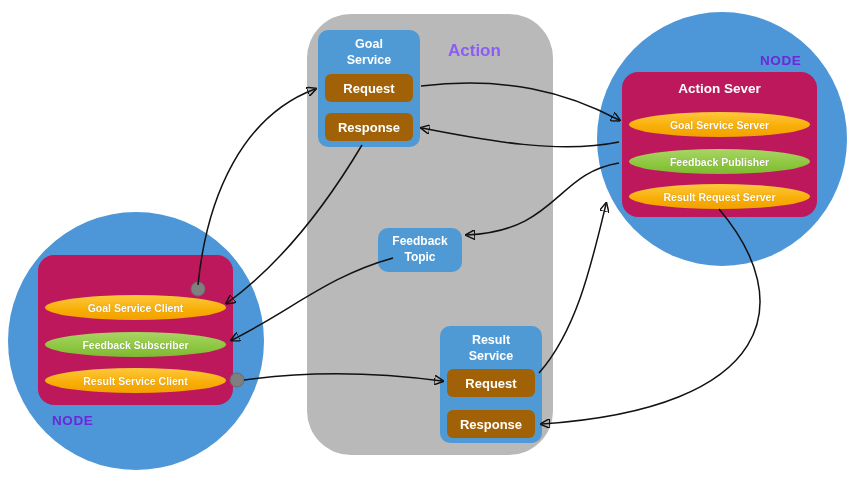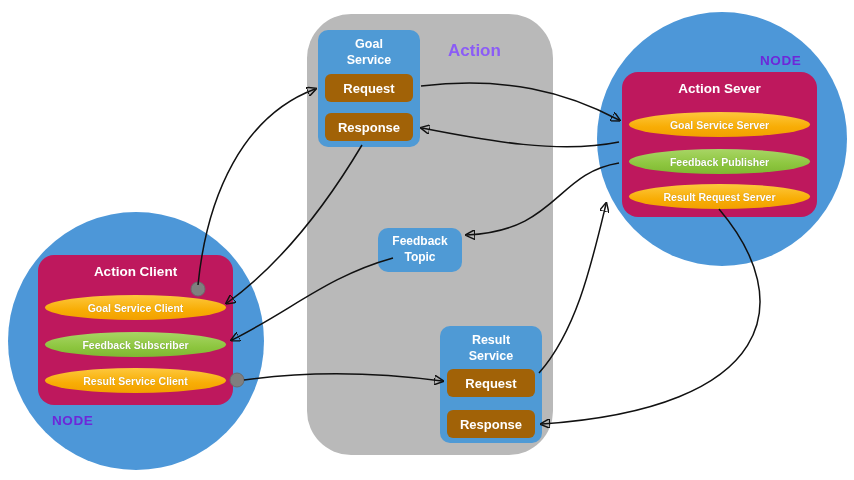--- a/index.html
+++ b/index.html
@@ -146,21 +146,20 @@
   </div>
 
   <div class="svc-box result-box">
     <div class="svc-title">Result
 Service</div>
     <div class="purple-btn" style="top:43px">Request</div>
     <div class="purple-btn" style="top:84px">Response</div>
   </div>
 
   <div class="orange-box client-box">
-    <div class="orange-title">Action Client</div>
     <div class="pill pill-yellow" style="top:40px">Goal Service Client</div>
     <div class="pill pill-green" style="top:77px">Feedback Subscriber</div>
     <div class="pill pill-yellow" style="top:113px">Result Service Client</div>
   </div>
   <div class="node-label node-label-left">NODE</div>
 
   <div class="orange-box server-box">
     <div class="orange-title">Action Sever</div>
     <div class="pill pill-yellow" style="top:40px">Goal Service Server</div>
     <div class="pill pill-green" style="top:77px">Feedback Publisher</div>

